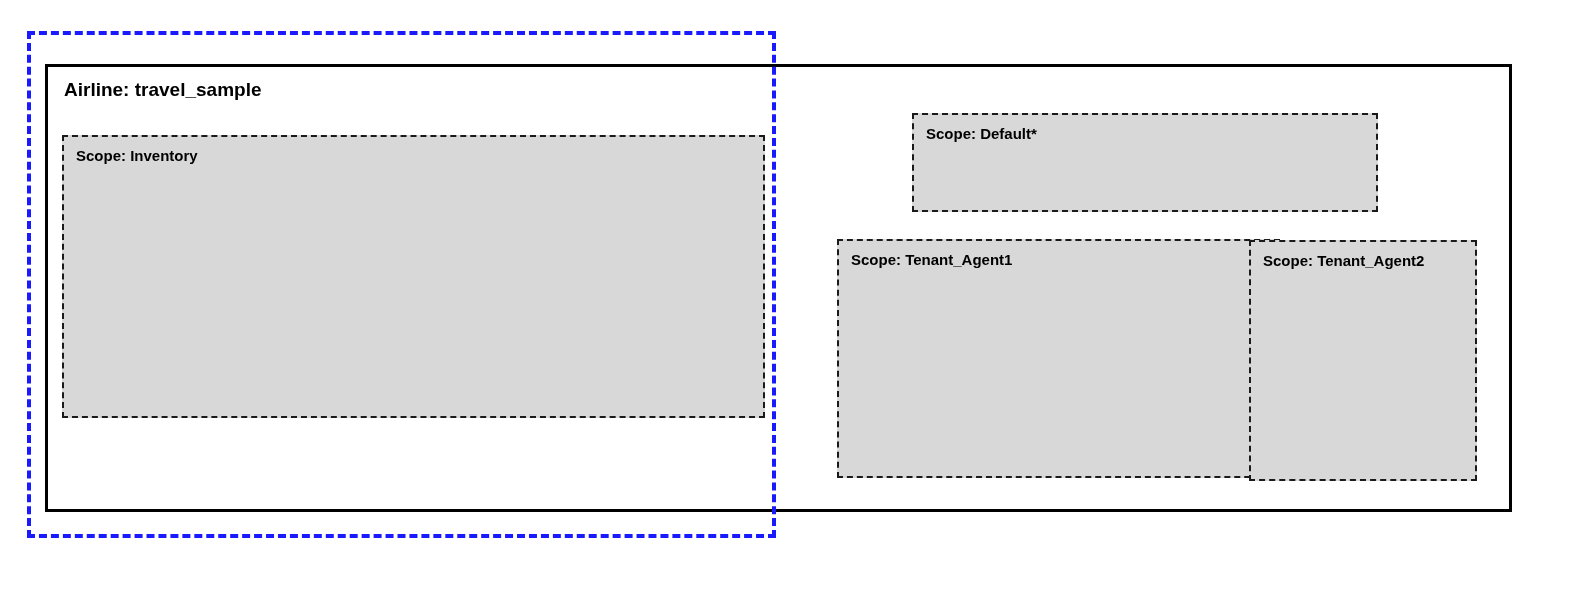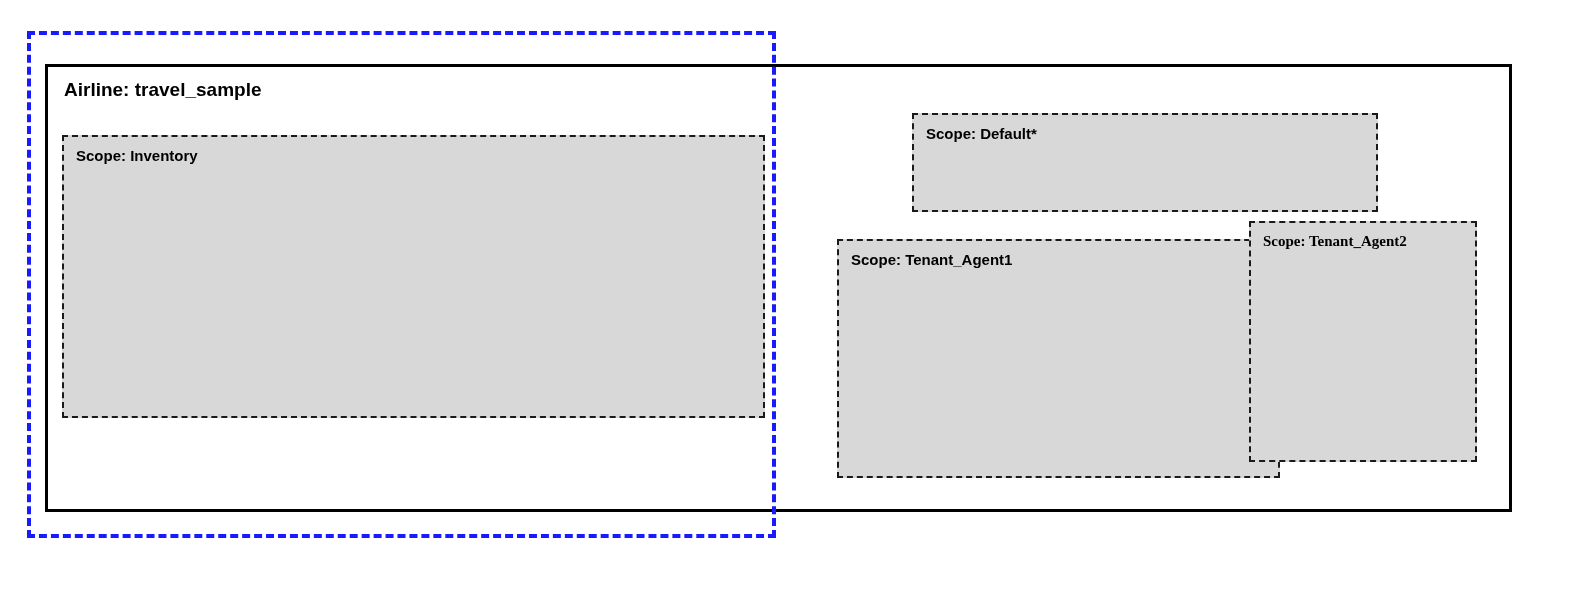--- a/index.html
+++ b/index.html
@@ -89,25 +89,24 @@
   #scope-tenant1 {
     left: 790px;
     top: 239px;
     width: 443px;
     height: 239px;
     z-index: 3;
     margin-left: 47px;
   }
   #scope-tenant2 {
     left: 1249px;
-    top: 221px;
+    top: 240px;
     width: 228px;
     height: 241px;
     z-index: 3;
-    font-family: Liberation Serif, serif;
   }
 
   
   .collection {
     position: absolute;
     border: 2px solid #a6a6a6;
     box-sizing: border-box;
     overflow: hidden;
   }
   .collection-label {

